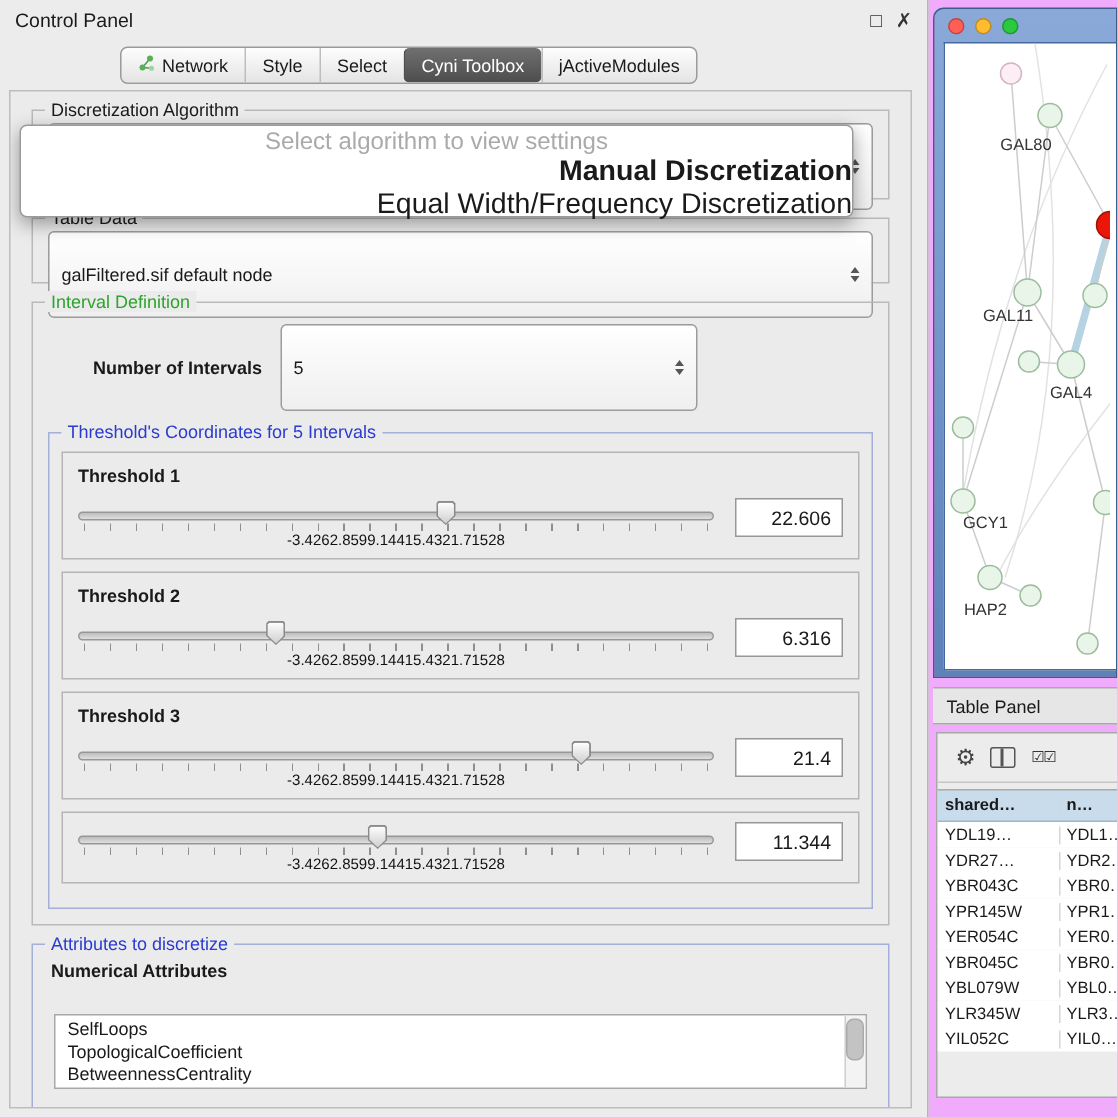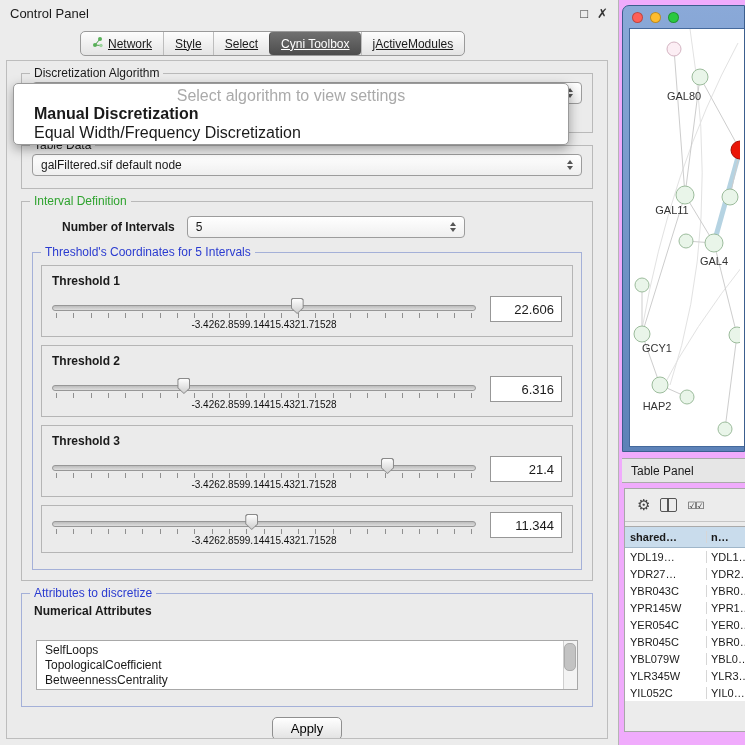--- a/index.html
+++ b/index.html
@@ -5,43 +5,43 @@
   html,body{margin:0;padding:0;background:#cfcfcf;}
   .page{position:relative;width:745px;height:745px;background:#f0abfc;
         font-family:"Liberation Sans",sans-serif;font-size:12px;color:#1a1a1a;overflow:hidden;}
   
   .cp{position:absolute;left:0;top:0;width:618px;height:745px;background:#ececec;border-right:1px solid #b5b5b5;}
   .titlebar{height:26px;display:flex;align-items:center;padding:0 10px;font-size:13px;}
   .win-btns{margin-left:auto;display:flex;gap:9px;font-size:13px;color:#333;}
   .win-btns span{cursor:default;}
   .tabrow{height:30px;display:flex;align-items:flex-end;padding-left:80px;}
   .tabbar{display:inline-flex;border:1px solid #9a9a9a;border-radius:5px;background:linear-gradient(#fdfdfd,#e4e4e4);overflow:hidden;}
-  .seg{padding:4px 11px;display:flex;align-items:center;gap:5px;border-left:1px solid #bdbdbd;white-space:nowrap;text-decoration:underline;}
+  .seg{padding:4px 11px;display:flex;align-items:center;gap:5px;border-left:1px solid #bdbdbd;white-space:nowrap;}
   .seg:first-child{border-left:none;}
   .seg.sel{background:linear-gradient(#707070,#4d4d4d);color:#fff;border-left-color:#4d4d4d;border-radius:4px;}
   .inner{position:absolute;top:60px;left:6px;right:10px;bottom:6px;border:1px solid #bdbdbd;background:#ebebeb;overflow:hidden;}
   .group{position:relative;border:1px solid #b9b9b9;margin:12px 14px 0;}
   .group-title{position:absolute;top:-8px;left:8px;background:#ebebeb;padding:0 4px;font-size:12px;}
   .gt-green{color:#2fa32f;}
   .gt-blue{color:#2a3bd0;}
   .group.blue{border-color:#a4b0d8;}
   .b{font-weight:bold;}
   
-  .combo{height:20px;display:flex;align-items:center;padding:0 8px;margin:8px 10px;
+  .combo{height:20px;display:flex;align-items:center;padding:18px 8px;margin:8px 10px;
          border:1px solid #9c9c9c;border-radius:4px;background:linear-gradient(#ffffff,#efefef);}
   .spin{margin-left:auto;display:flex;flex-direction:column;gap:2px;}
   .tri-up{width:0;height:0;border-left:3.5px solid transparent;border-right:3.5px solid transparent;border-bottom:4.5px solid #555;}
   .tri-dn{width:0;height:0;border-left:3.5px solid transparent;border-right:3.5px solid transparent;border-top:4.5px solid #555;}
   
   .algo-group{height:58px;}
   .popup{position:absolute;z-index:5;left:6px;top:22px;width:calc(100% - 46px);height:56px;
          background:#fff;border:1px solid #9a9a9a;border-radius:5px;box-shadow:0 4px 12px rgba(0,0,0,.35);
          display:flex;flex-direction:column;justify-content:space-evenly;padding:2px 0;}
   .popup-placeholder{text-align:center;color:#aaa;font-size:16px;}
-  .popup-item{padding-left:20px;font-size:16px;}
+  .popup-item{padding-left:20px;font-size:19px;text-align:right;}
   
   .ni-row{display:flex;align-items:center;gap:12px;margin:14px 14px 4px 40px;}
   .ni-row .combo{flex:0 0 260px;margin:0;}
   .thr-wrap{margin:14px 10px 10px;padding:4px 6px 8px;}
   .thr-box{position:relative;border:1px solid #b5b5b5;margin:8px 2px;padding:6px 10px 4px;background:#ebebeb;}
   .thr-label{font-weight:bold;margin:2px 0 8px;}
   .thr-main{display:flex;align-items:flex-start;gap:14px;}
   .slider{flex:1;position:relative;height:36px;}
   .track{position:absolute;left:0;right:0;top:9px;height:4px;border:1px solid #979797;border-radius:3px;
          background:linear-gradient(#bdbdbd,#dedede);}

